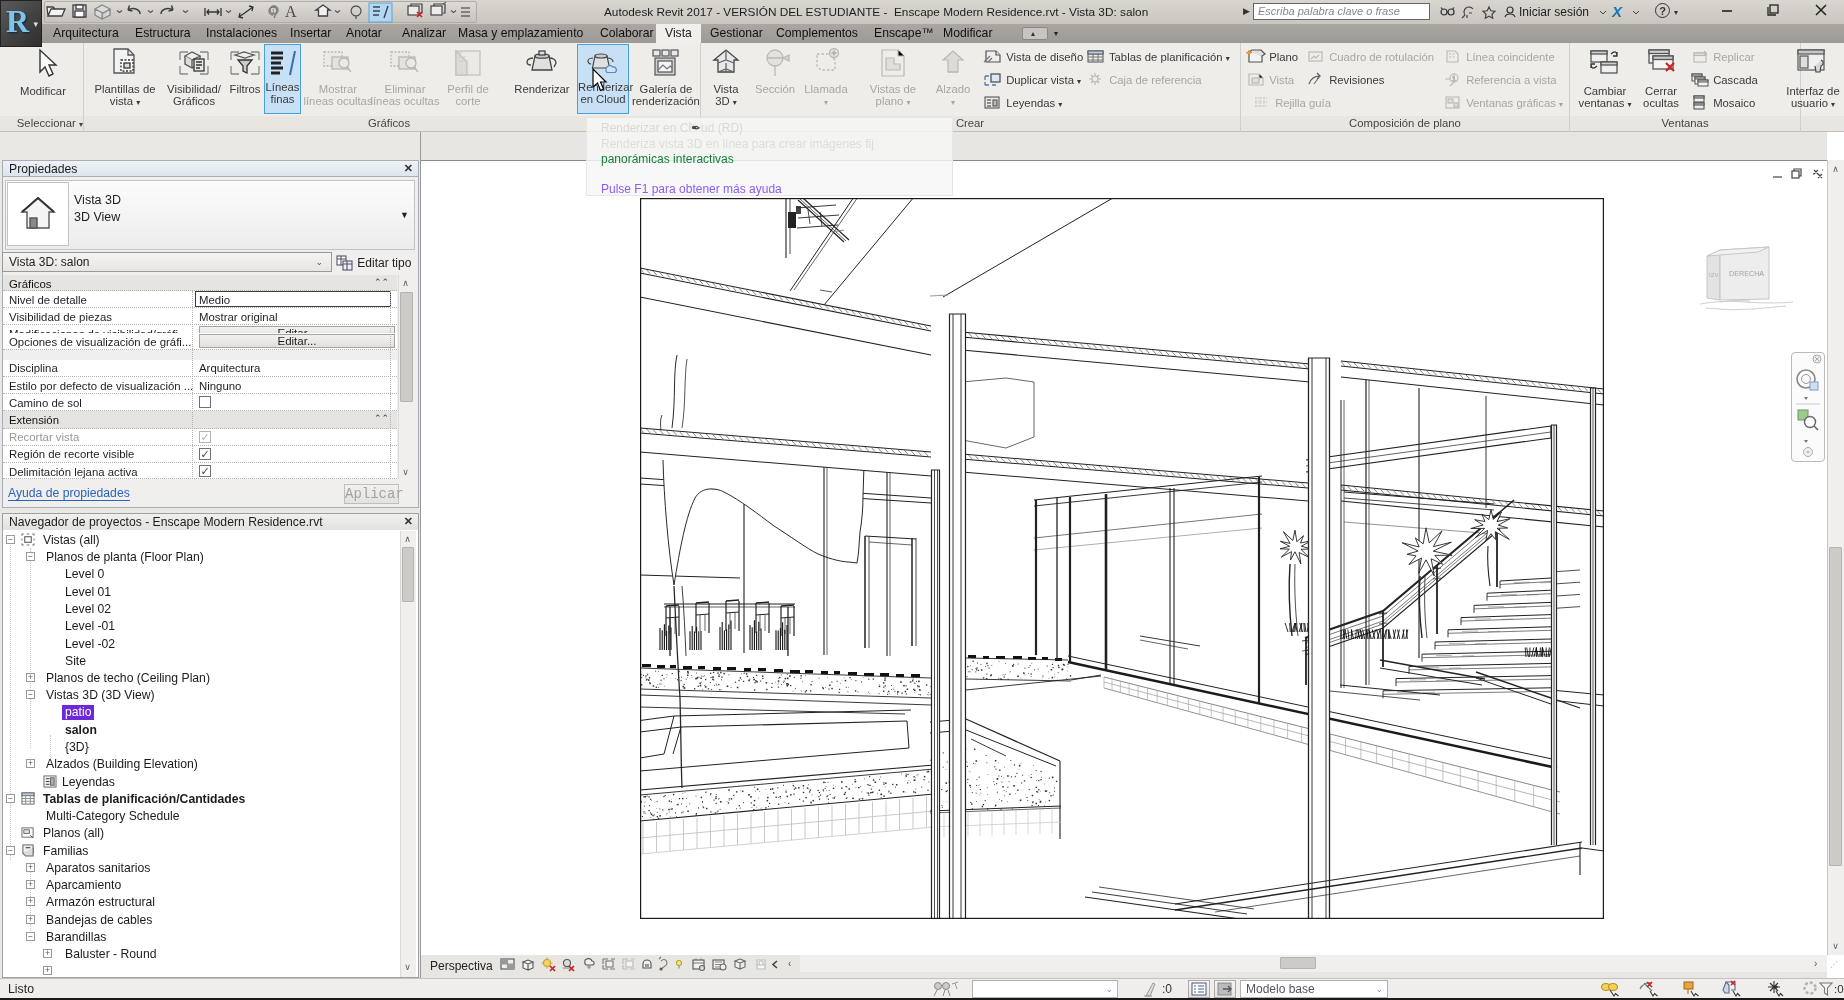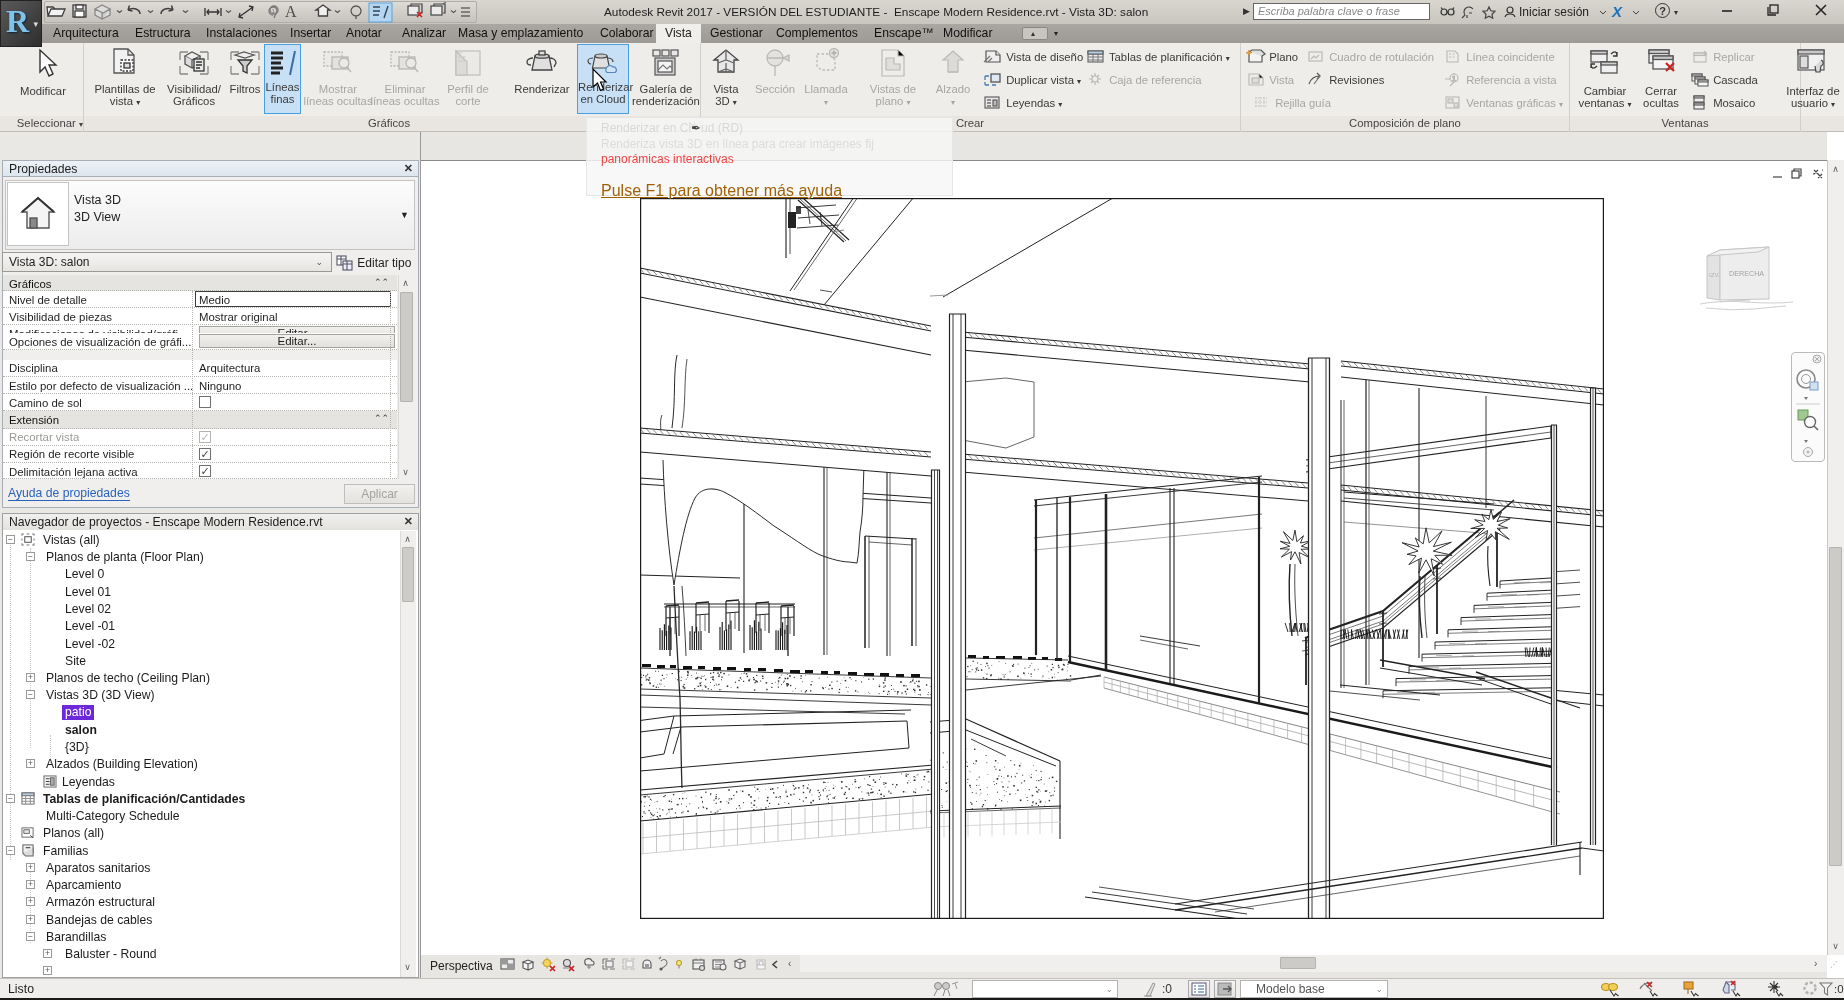--- a/index.html
+++ b/index.html
@@ -540,21 +540,21 @@
 
 <div class="abs" style="left:192px;top:291px;width:1px;height:188px;border-left:1px dotted #b5b3b0;"></div>
 <div class="abs" style="left:390px;top:291px;width:1px;height:188px;border-left:1px dotted #b5b3b0;"></div>
 
 <div class="sbv" style="left:398px;top:275px;width:17px;height:204px;"></div>
 <div class="sbarr" style="left:398px;top:278px;width:15px;">∧</div>
 <div class="sbthumb" style="left:400px;top:292px;width:13px;height:110px;"></div>
 <div class="sbarr" style="left:398px;top:467px;width:15px;">∨</div>
 
 <div class="abs" style="left:8px;top:486px;font-size:12.2px;color:#2964bb;border-bottom:1px solid #2964bb;">Ayuda de propiedades</div>
-<div class="abs" style="left:344px;top:484px;width:71px;height:20px;background:linear-gradient(#f2f1ef,#e4e2df);border:1px solid #c0beba;color:#a5a3a0;text-align:center;font-size:12px;line-height:18px;">Aplicar</div>
+<div class="abs" style="left:344px;top:484px;width:55px;height:20px;background:linear-gradient(#f2f1ef,#e4e2df);border:1px solid #c0beba;color:#a5a3a0;text-align:center;font-size:14px;line-height:18px;font-family:Liberation Mono, monospace;">Aplicar</div>
 
 <div class="panelhead" style="left:2px;top:513px;width:417px;height:20px;background:linear-gradient(#f0f0ee,#e2e0dd);border-color:#a0a0a0;">Navegador de proyectos - Enscape Modern Residence.rvt<span class="closex">✕</span></div>
 <div class="abs" style="left:2px;top:530px;width:417px;height:448px;background:#fff;border:1px solid #a0a0a0;border-top:none;overflow:hidden;" id="treebox"></div>
 
 <div class="abs" style="left:10px;top:540px;width:1px;height:320px;border-left:1px dotted #c9c7c4;"></div>
 <div class="abs" style="left:30px;top:548px;width:1px;height:200px;border-left:1px dotted #c9c7c4;"></div>
 <div class="abs" style="left:30px;top:863px;width:1px;height:80px;border-left:1px dotted #c9c7c4;"></div>
 <div class="abs" style="left:50px;top:735px;width:1px;height:28px;border-left:1px dotted #c9c7c4;"></div>
 <div class="trow" style="top:532.0px;left:0;width:400px;">
     <span class="pm" style="left:6px;top:3px;">−</span>
@@ -2204,22 +2204,22 @@
     <line x1="575.0" y1="714.0" x2="940.0" y2="658.0" stroke="#222" stroke-width="0.7"></line>
     <line x1="445.0" y1="699.0" x2="600.0" y2="721.0" stroke="#222" stroke-width="1.1"></line>
     <line x1="452.0" y1="694.0" x2="607.0" y2="716.0" stroke="#222" stroke-width="0.9"></line>
     <line x1="459.0" y1="689.0" x2="614.0" y2="711.0" stroke="#222" stroke-width="0.8"></line>
     <rect x="0.6" y="0.6" width="962.8" height="719.8" fill="none" stroke="#1a1a1a" stroke-width="1.2"></rect>
   </svg>
 
 <div class="abs" style="left:586px;top:117px;width:367px;height:79px;background:rgba(247,247,247,0.82);border:1px solid #e6e6e6;z-index:5;">
 <div style="position:absolute;left:14px;top:3px;color:#d8d8d8;font-size:12px;">Renderizar en Cl<span style="color:#444;">✒</span>ud (RD)</div>
 <div style="position:absolute;left:14px;top:19px;color:#dcdcdc;font-size:12px;">Renderiza vista 3D en línea para crear imágenes fij</div>
-<div style="position:absolute;left:14px;top:34px;color:#ef4444;font-size:12px;">panorámicas interactivas</div>
-<div style="position:absolute;left:14px;top:64px;color:#a16207;font-size:16px;text-decoration:underline;">Pulse F1 para obtener más ayuda</div>
+<div style="position:absolute;left:14px;top:34px;color:#15803d;font-size:12px;">panorámicas interactivas</div>
+<div style="position:absolute;left:14px;top:64px;color:#8b5cf6;font-size:12px;">Pulse F1 para obtener más ayuda</div>
 </div>
 
 <svg class="abs" style="left:1770px;top:166px;" width="60" height="16" viewBox="0 0 60 16">
     <g stroke="#444" stroke-width="1.2" fill="none">
 <path d="M3 11 h9"></path>
 <rect x="22" y="5" width="7" height="7"></rect>
       <path d="M24 5 v-2 h7 v7 h-2"></path>
 <path d="M44 4 l4 4 m0 -4 l-4 4 M48 8 l4 4 m0 -4 l-4 4 M44 8 l-1 0 M52 4 l1 0"></path>
 </g>
   </svg>
@@ -2320,21 +2320,21 @@
   </svg>
 <div class="abs" style="left:1162px;top:982px;font-size:12px;color:#333;">:0</div>
 <div class="abs" style="left:1188px;top:980px;width:22px;height:18px;background:linear-gradient(#f6f5f3,#e6e4e1);border:1px solid #aaa;"><svg width="20" height="16" viewBox="0 0 20 16">
       <rect x="3" y="2" width="14" height="12" fill="#fff" stroke="#557"></rect>
       <path d="M5 5 h2 M9 5 h6 M5 8 h2 M9 8 h6 M5 11 h2 M9 11 h6" stroke="#369" stroke-width="1.2"></path>
     </svg></div>
 <div class="abs" style="left:1214px;top:980px;width:22px;height:18px;background:linear-gradient(#f6f5f3,#e6e4e1);border:1px solid #aaa;"><svg width="20" height="16" viewBox="0 0 20 16">
       <rect x="3" y="2" width="13" height="12" fill="#bbb" stroke="#888"></rect>
       <path d="M8 8 h8 m-3 -3 l3 3 -3 3" stroke="#555" fill="none" stroke-width="1.3"></path>
     </svg></div>
-<div class="abs" style="left:1240px;top:980px;width:148px;height:18px;background:#fff;border:1px solid #b5b3b0;font-size:12px;color:#555;padding:1px 15px;">Modelo base<span style="position:absolute;right:4px;top:3px;font-size:9px;color:#888;">⌄</span></div>
+<div class="abs" style="left:1240px;top:980px;width:148px;height:18px;background:#fff;border:1px solid #b5b3b0;font-size:12px;color:#555;padding:1px 5px;">Modelo base<span style="position:absolute;right:4px;top:3px;font-size:9px;color:#888;">⌄</span></div>
 <svg class="abs" style="left:1598px;top:979px;" width="246" height="20" viewBox="0 0 246 20">
 <g stroke-width="1.1">
 <ellipse cx="8" cy="8" rx="4.5" ry="3.5" fill="#f3cf56" stroke="#b8922c"></ellipse>
       <ellipse cx="15" cy="8" rx="4.5" ry="3.5" fill="#f3cf56" stroke="#b8922c"></ellipse>
       <path d="M12 11 l4 6 1.5 -2.5 3 2.5" fill="#fff" stroke="#333"></path>
 <path d="M46 4 l8 8 m-12 -2 c2 -5 8 -7 12 -6" fill="none" stroke="#777"></path>
       <path d="M49 3 l5 5 m0 -5 l-5 5" stroke="#cc2222" stroke-width="1.6"></path>
       <path d="M52 12 l3 5 1.5 -2.5 3 2.5" fill="#fff" stroke="#333"></path>
 <rect x="86" y="3" width="9" height="7" fill="#e8a33d" stroke="#a86f1a"></rect>
       <path d="M90 10 v5" stroke="#a86f1a"></path>

